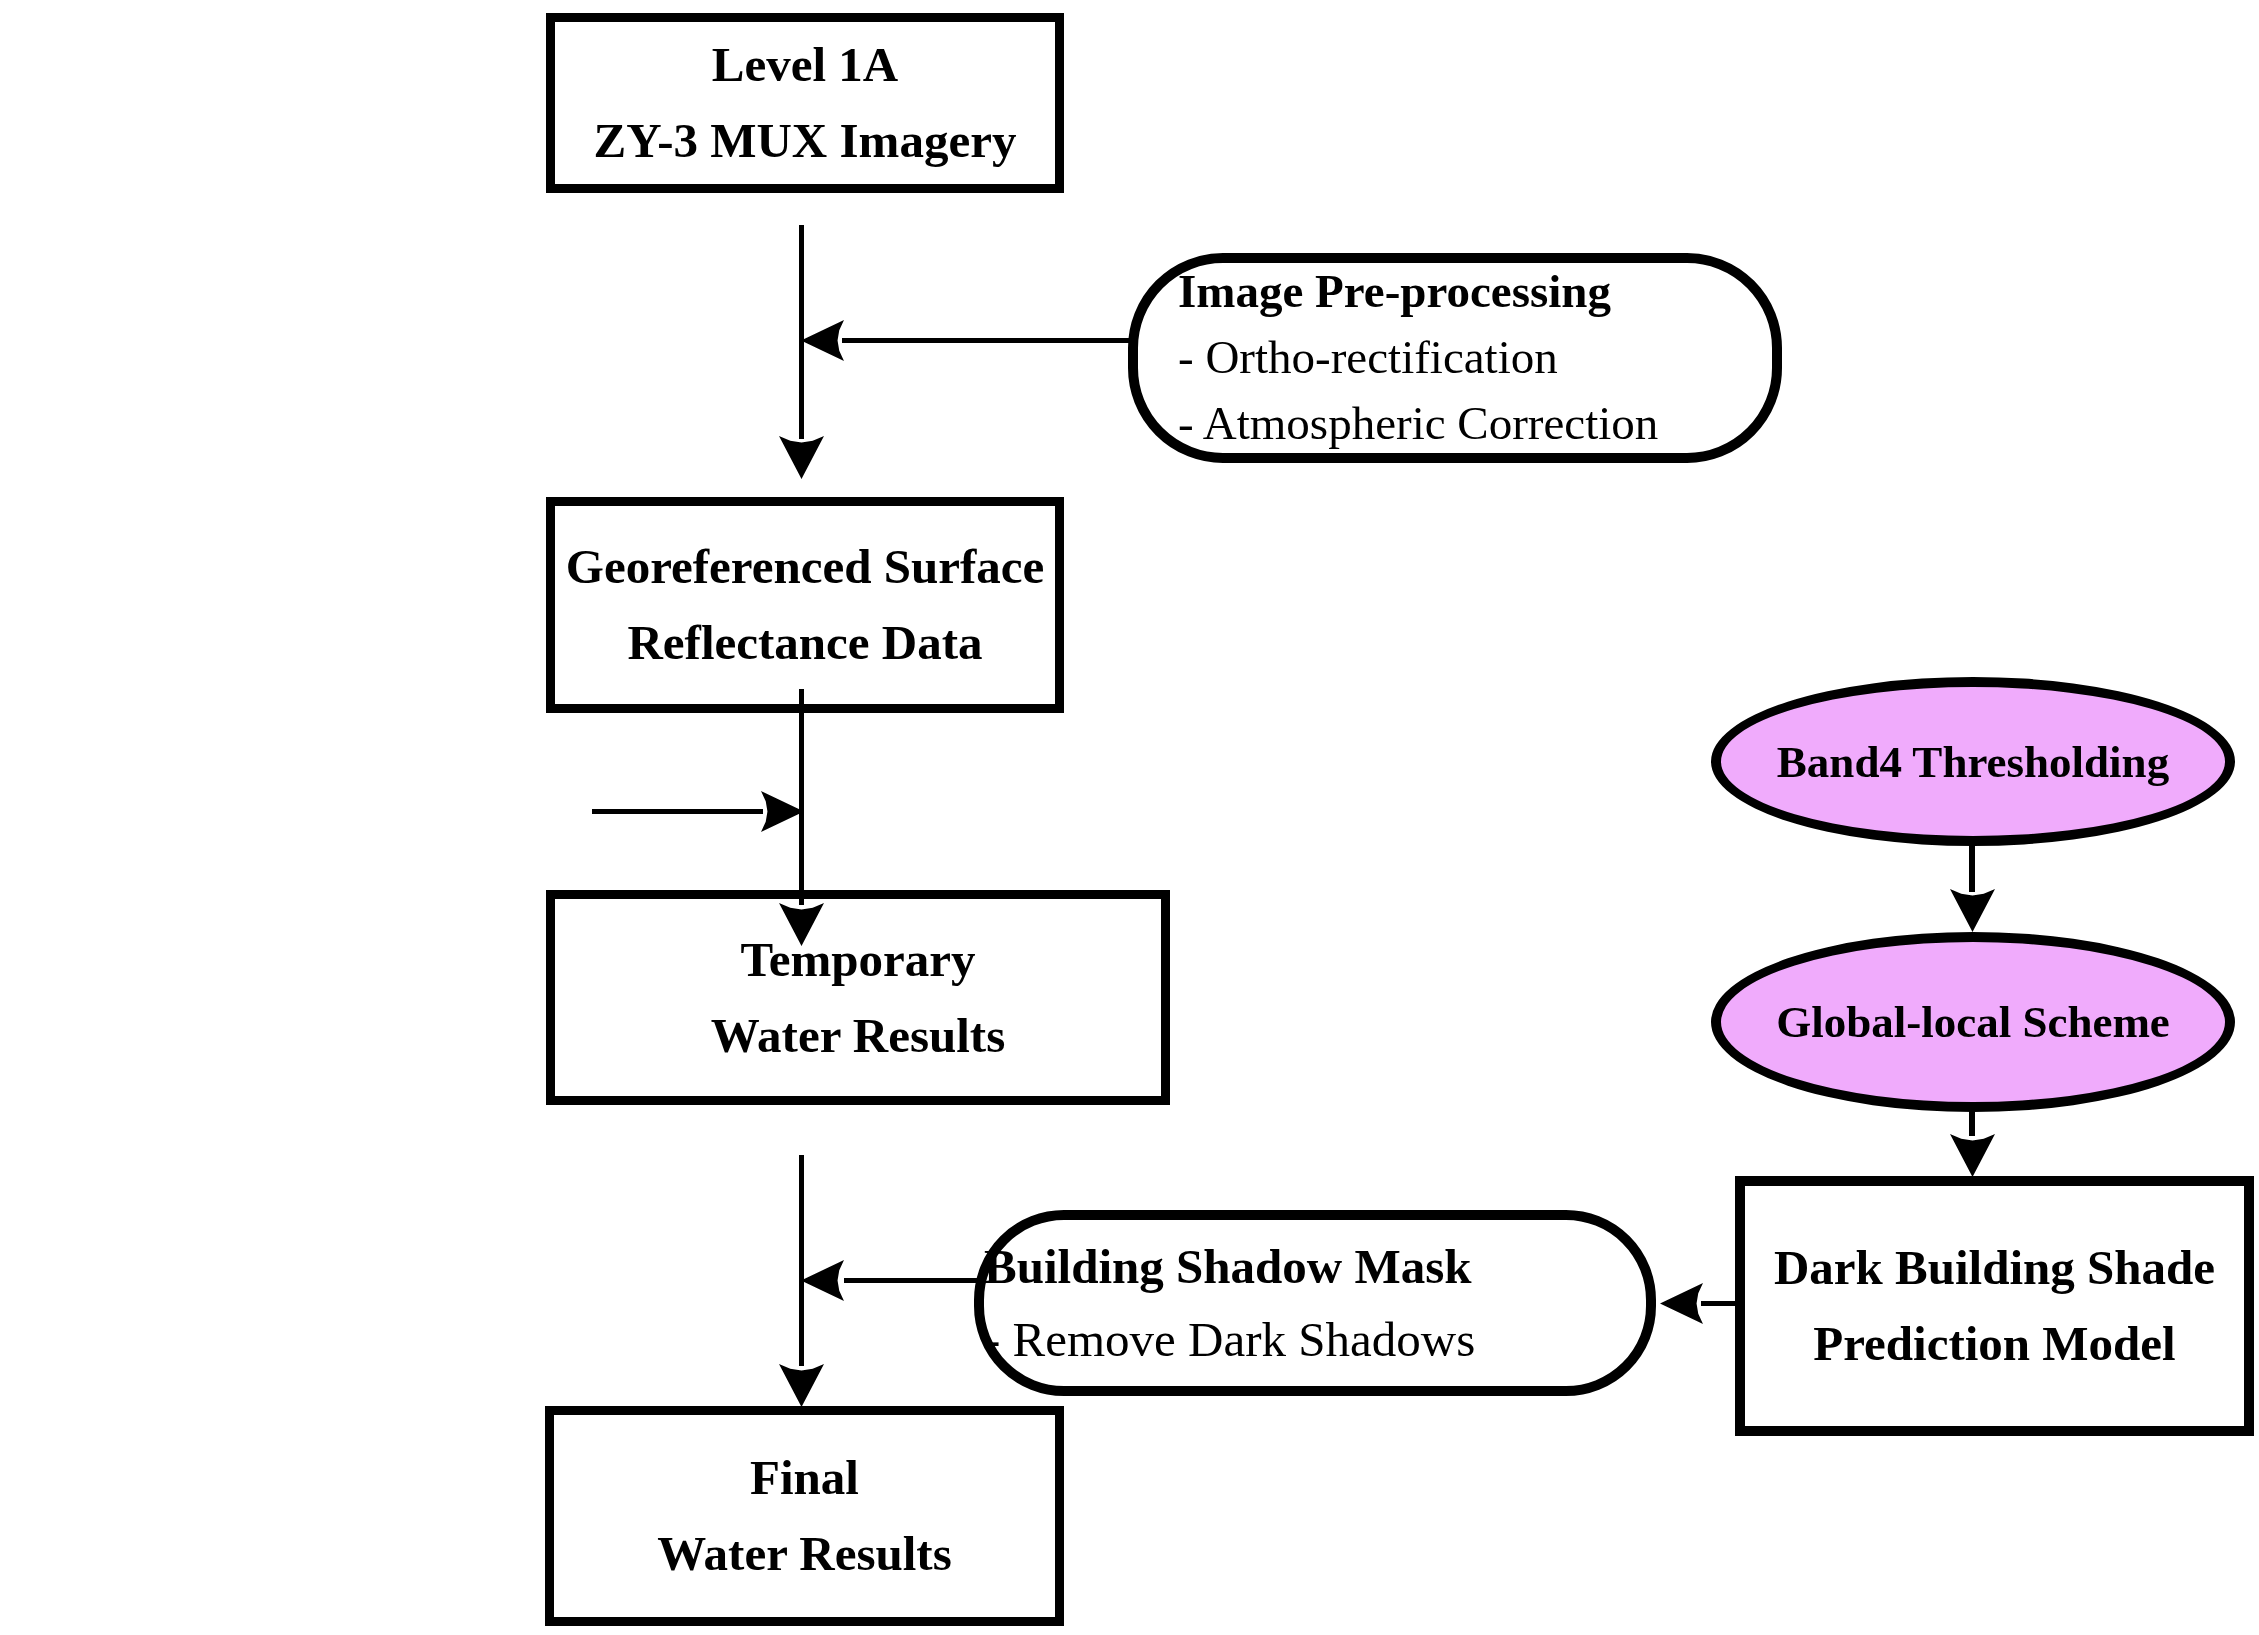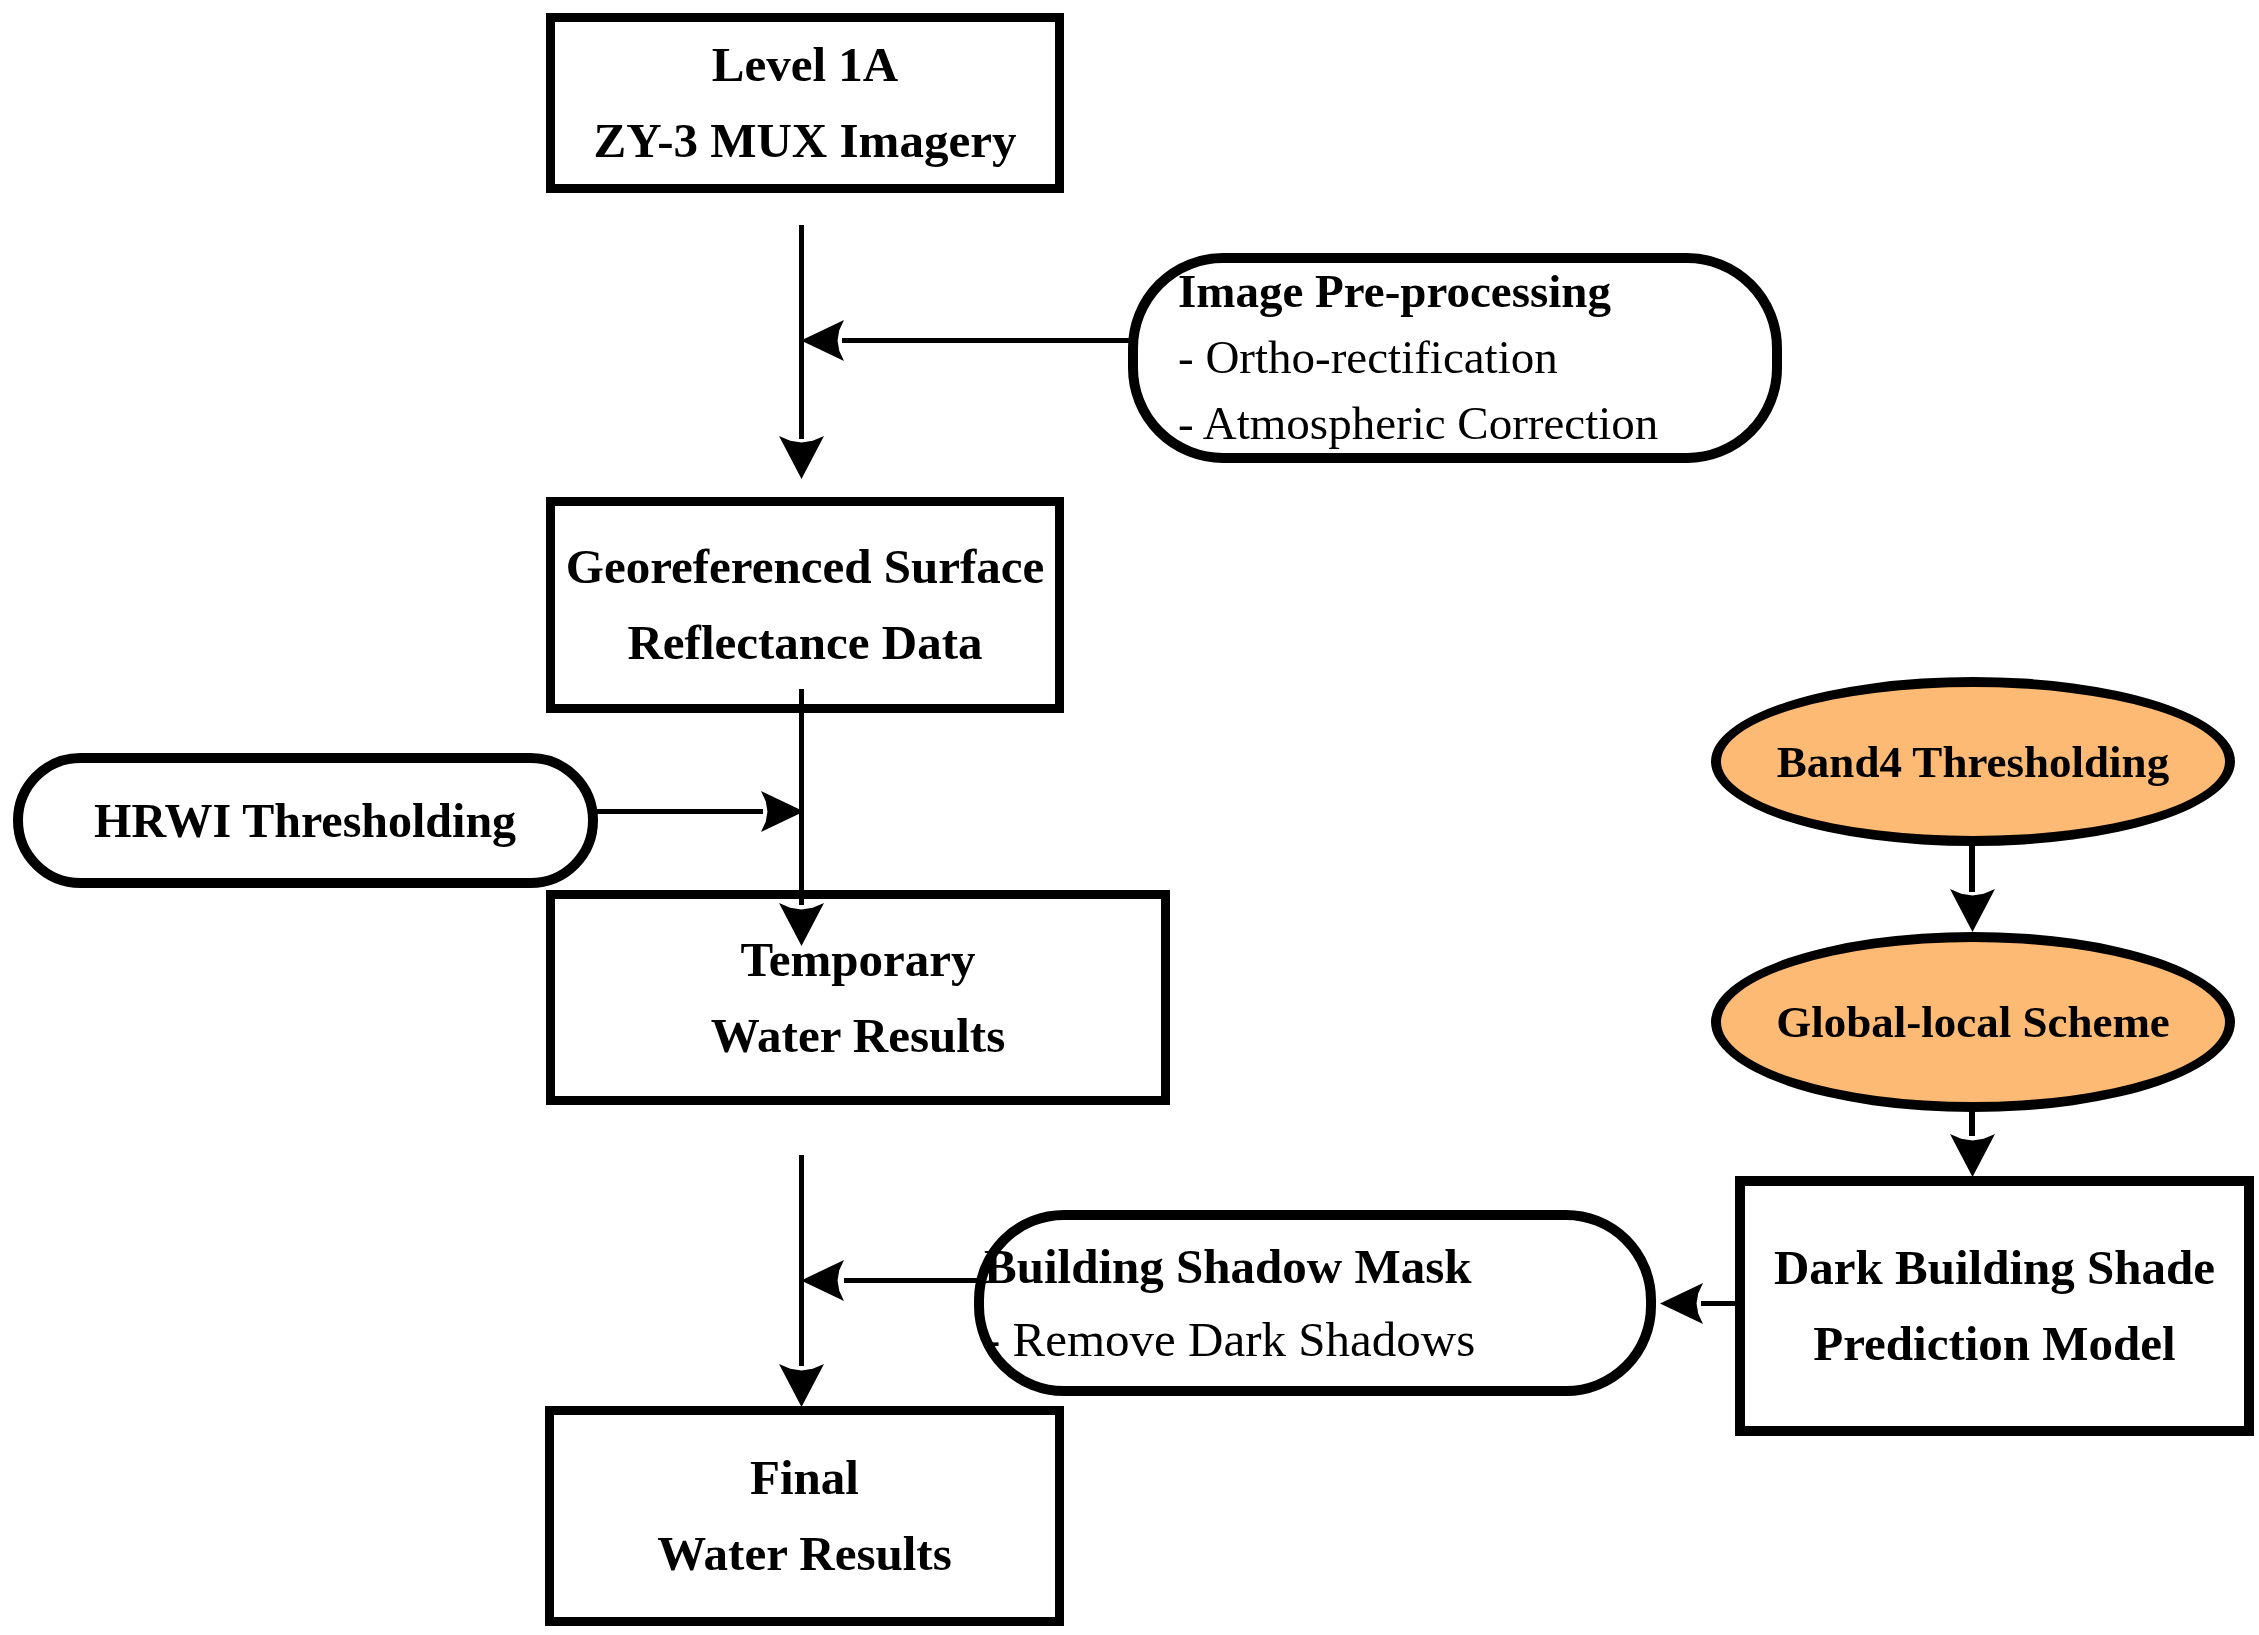--- a/index.html
+++ b/index.html
@@ -46,21 +46,21 @@
   }
   .pill .title { font-weight: bold; }
   .pill .bullet { font-weight: normal; }
 
   
   .ellipse {
     position: absolute;
     box-sizing: border-box;
     border: 10px solid #000;
     border-radius: 50%;
-    background: #fdba74;
+    background: #f0abfc;
     display: flex;
     align-items: center;
     justify-content: center;
     text-align: center;
     font-weight: bold;
     font-size: 45px;
     white-space: nowrap;
   }
 
   
@@ -132,23 +132,20 @@
     <div>Final</div>
     <div>Water Results</div>
   </div>
 
   <div class="pill" id="pill-preproc">
     <div class="title">Image Pre-processing</div>
     <div class="bullet">- Ortho-rectification</div>
     <div class="bullet">- Atmospheric Correction</div>
   </div>
 
-  <div class="pill" id="pill-hrwi">
-    <div class="title">HRWI Thresholding</div>
-  </div>
 
   <div class="pill" id="pill-shadow">
     <div class="title">Building Shadow Mask</div>
     <div class="bullet">- Remove Dark Shadows</div>
   </div>
 
   <div class="ellipse" id="ell-band4">
     <div>Band4 Thresholding</div>
   </div>
 

